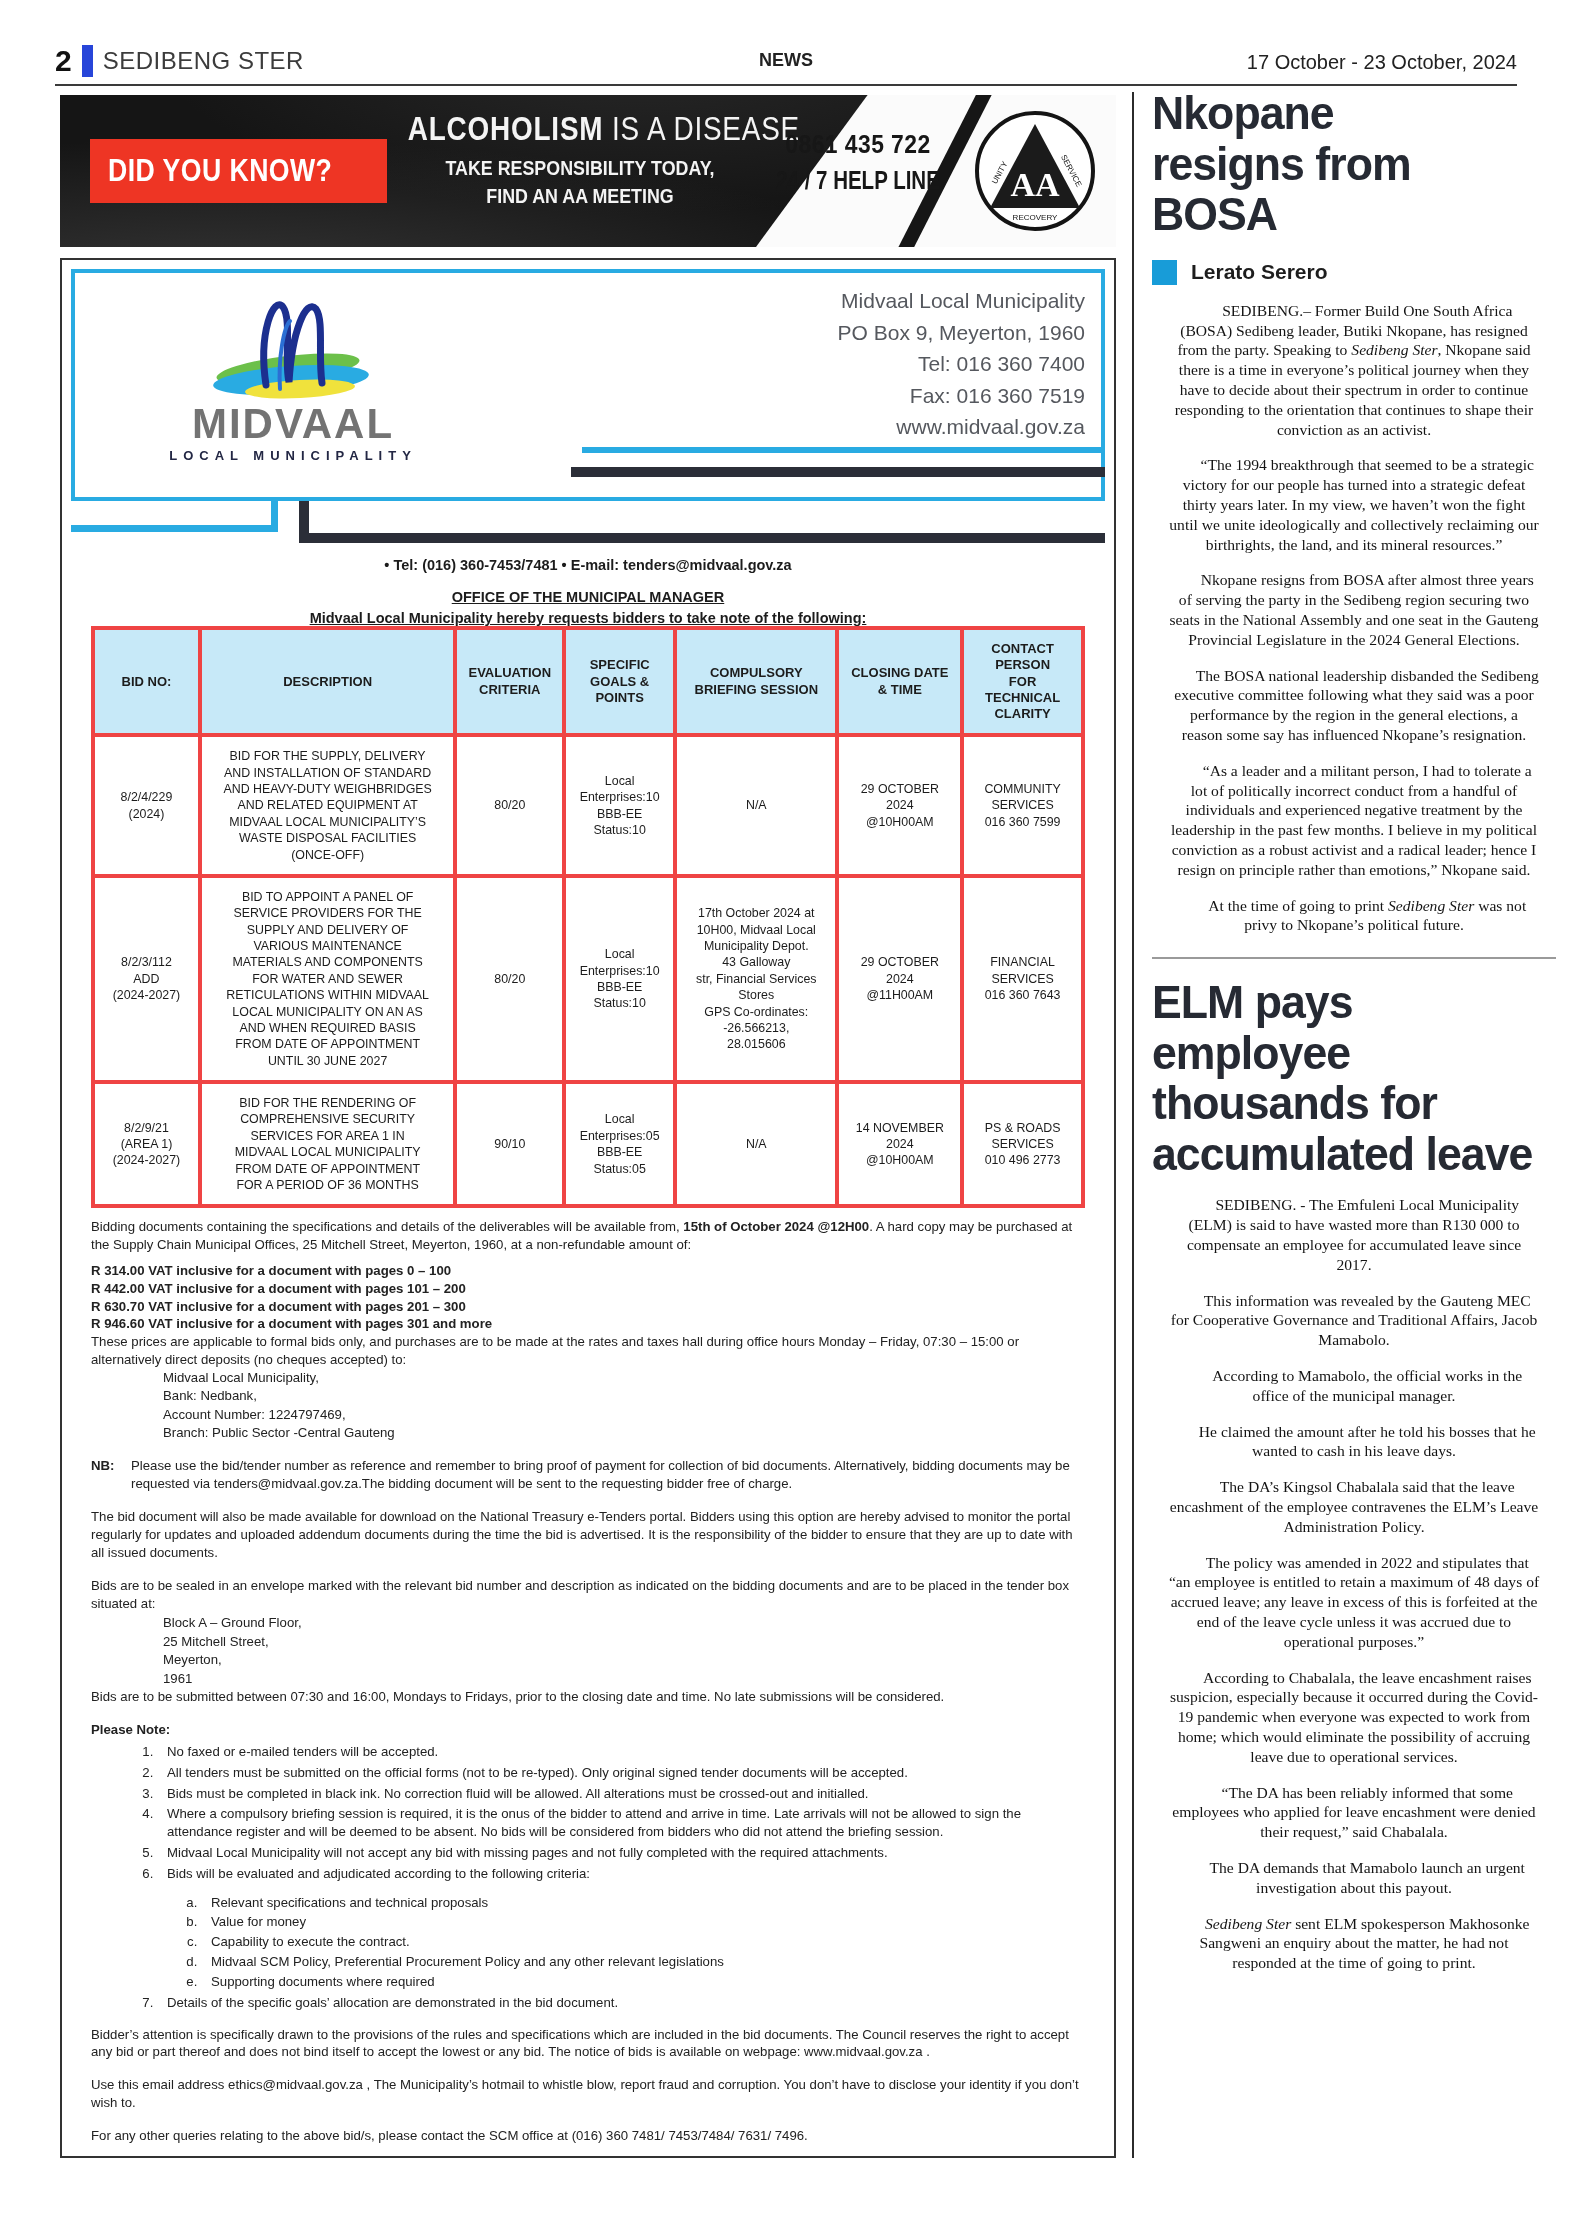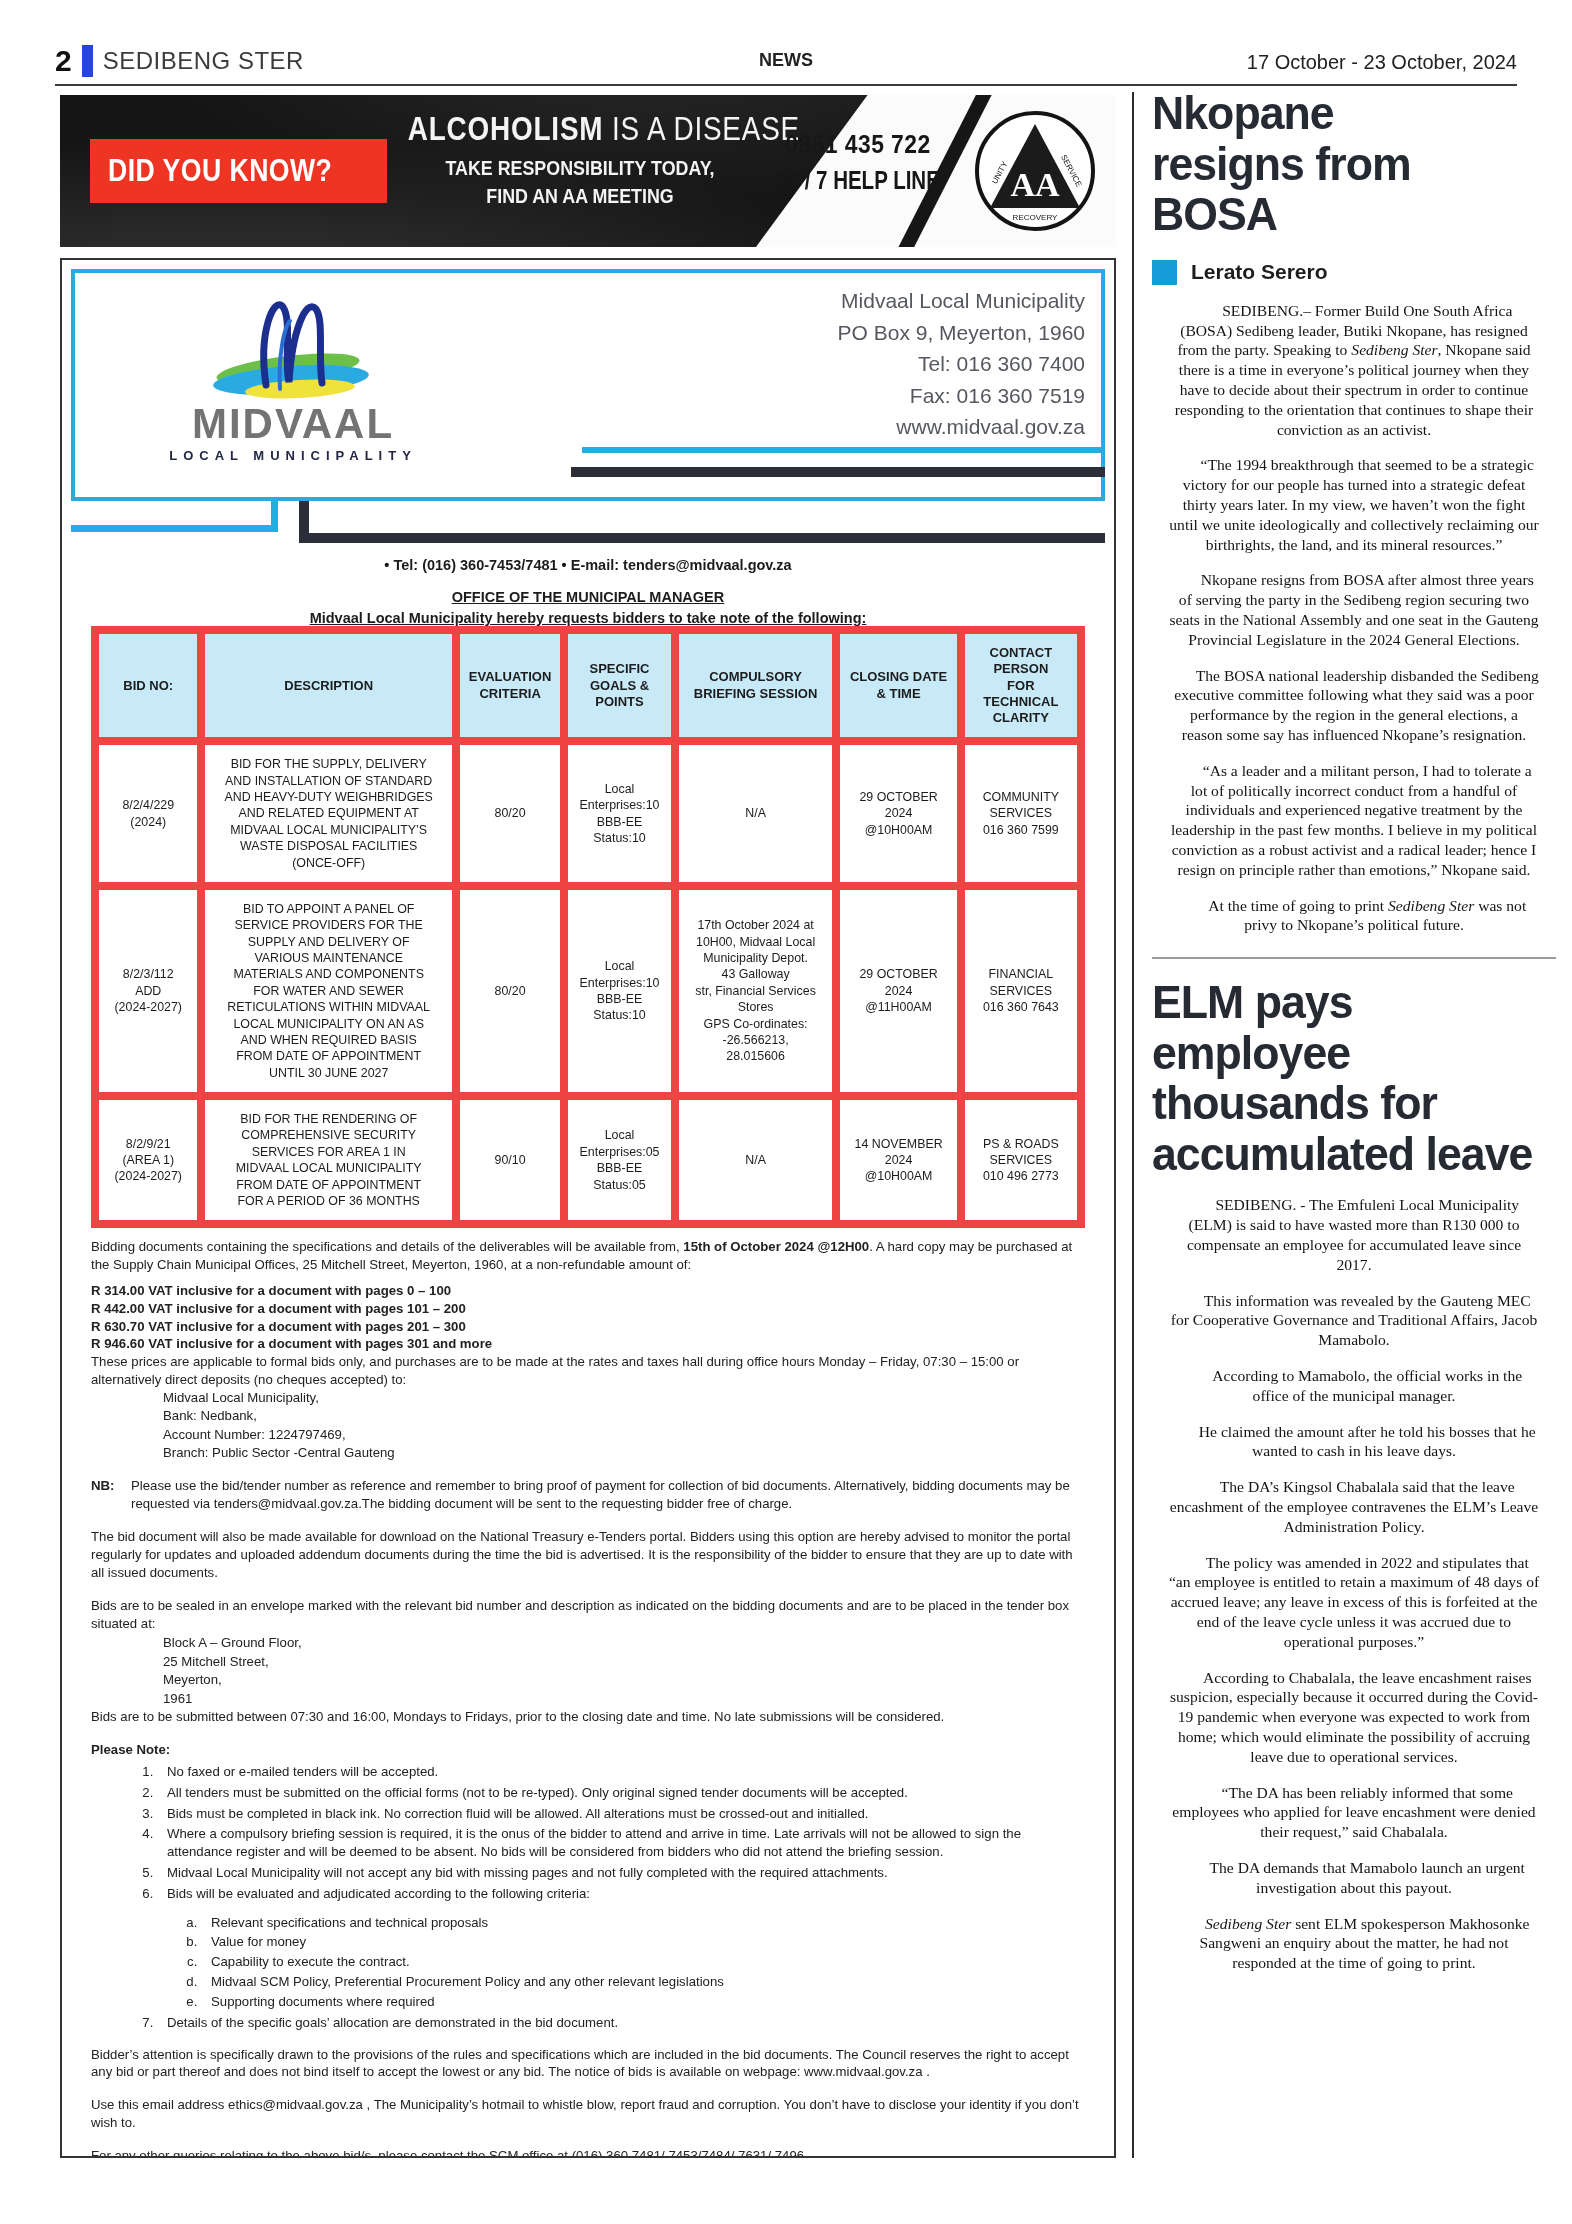--- a/index.html
+++ b/index.html
@@ -62,21 +62,21 @@
   .step-dark-v { position:absolute; left:228px; top:0; width:10px; height:32px; background:#2b2e38; }
   .step-dark-h { position:absolute; left:228px; top:32px; right:0; height:10px; background:#2b2e38; }
 
   .tel-line { text-align:center; font-weight:bold; font-size:14.5px; margin:14px 0 16px; }
   .th1 { text-align:center; font-weight:bold; font-size:14.5px; text-decoration:underline; margin-top:4px; }
   .th2 { text-align:center; font-weight:bold; font-size:14.5px; text-decoration:underline; margin-top:5px; }
   .th3 { text-align:center; font-weight:bold; font-size:14.5px; text-decoration:underline; margin:5px 0 8px; }
 
   
   table.tender { border-collapse:collapse; width:calc(100% - 40px); margin:0 20px; table-layout:fixed; }
-  table.tender th, table.tender td { border:8px solid #ef4444; text-align:center; vertical-align:middle; padding:11px 3px; }
+  table.tender th, table.tender td { border:4px solid #ef4444; text-align:center; vertical-align:middle; padding:11px 3px; }
   table.tender th { background:#c7e9f8; font-size:13px; font-weight:bold; line-height:1.25; }
   table.tender td { font-size:12.4px; line-height:1.32; }
 
   
   .tender-body { padding:10px 20px 0 20px; font-size:13.2px; line-height:1.35; color:#222; }
   .tender-body p { margin-bottom:8px; }
   .bold { font-weight:bold; }
   .price-line { font-weight:bold; }
   .indent-block { padding-left:72px; line-height:1.4; }
   .nb-row { display:flex; margin:14px 0 16px; }

